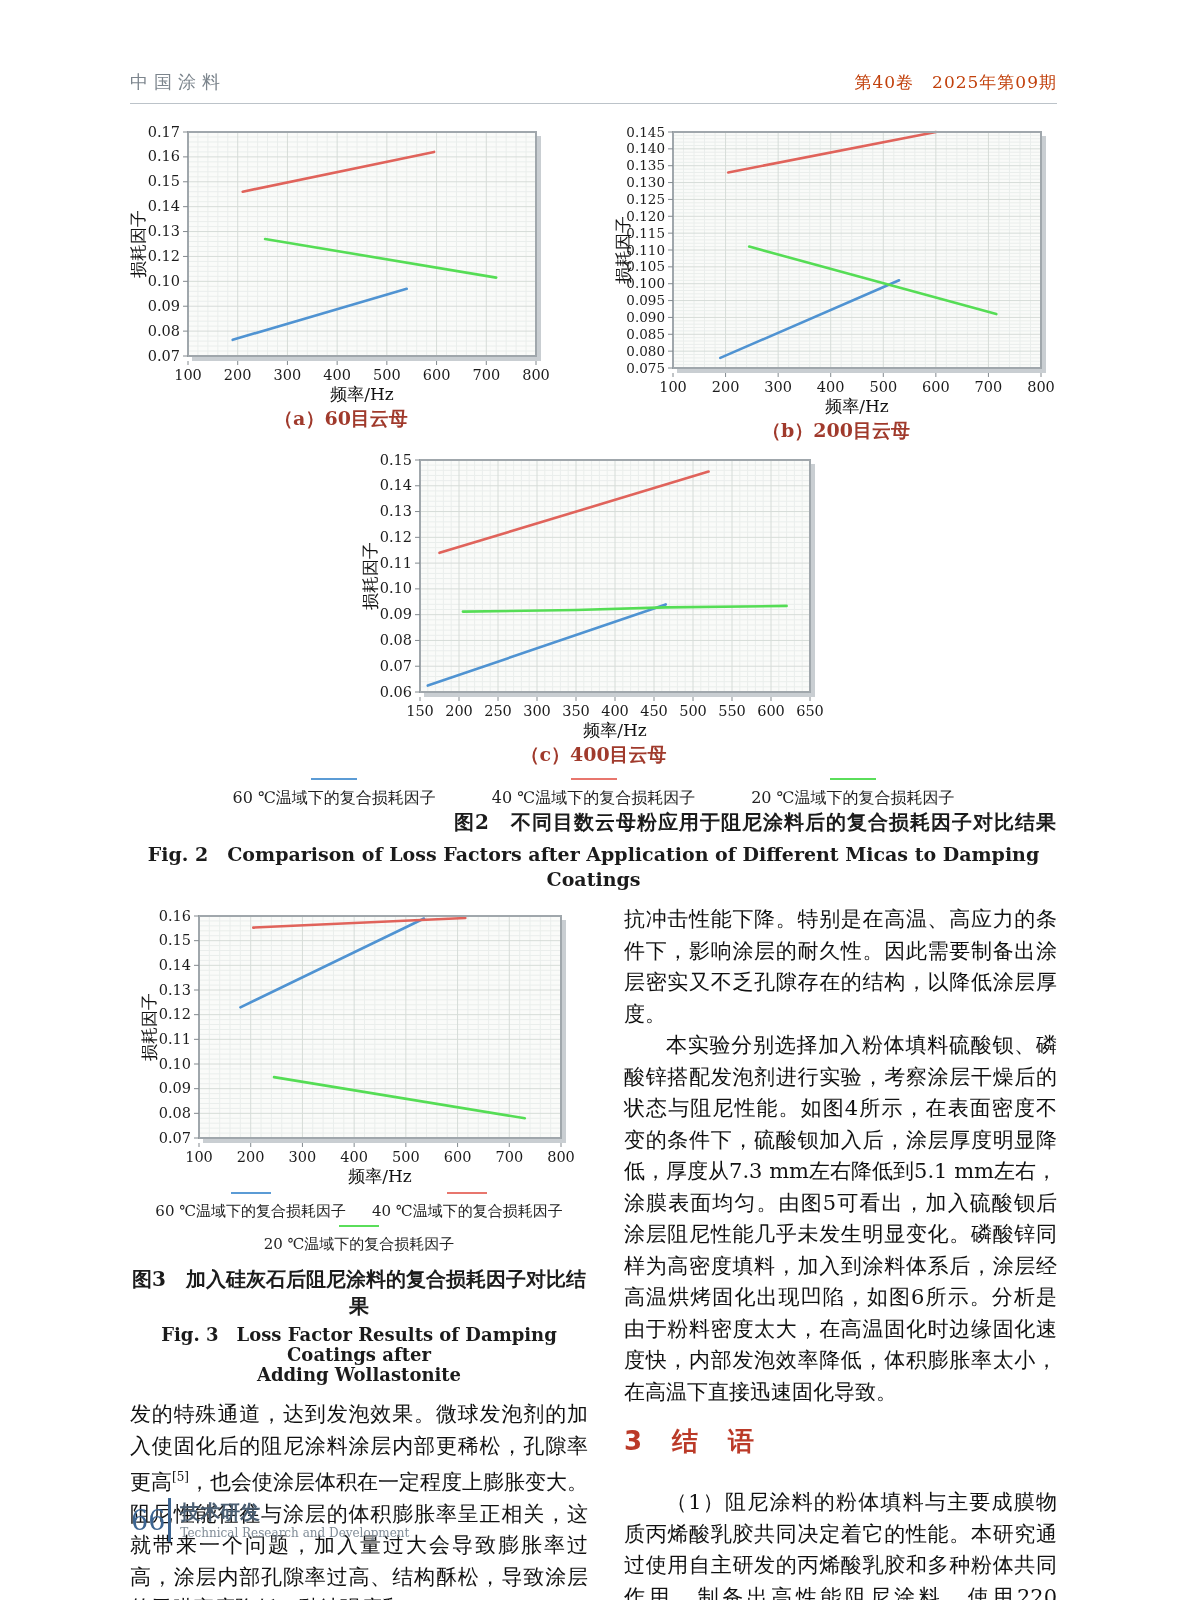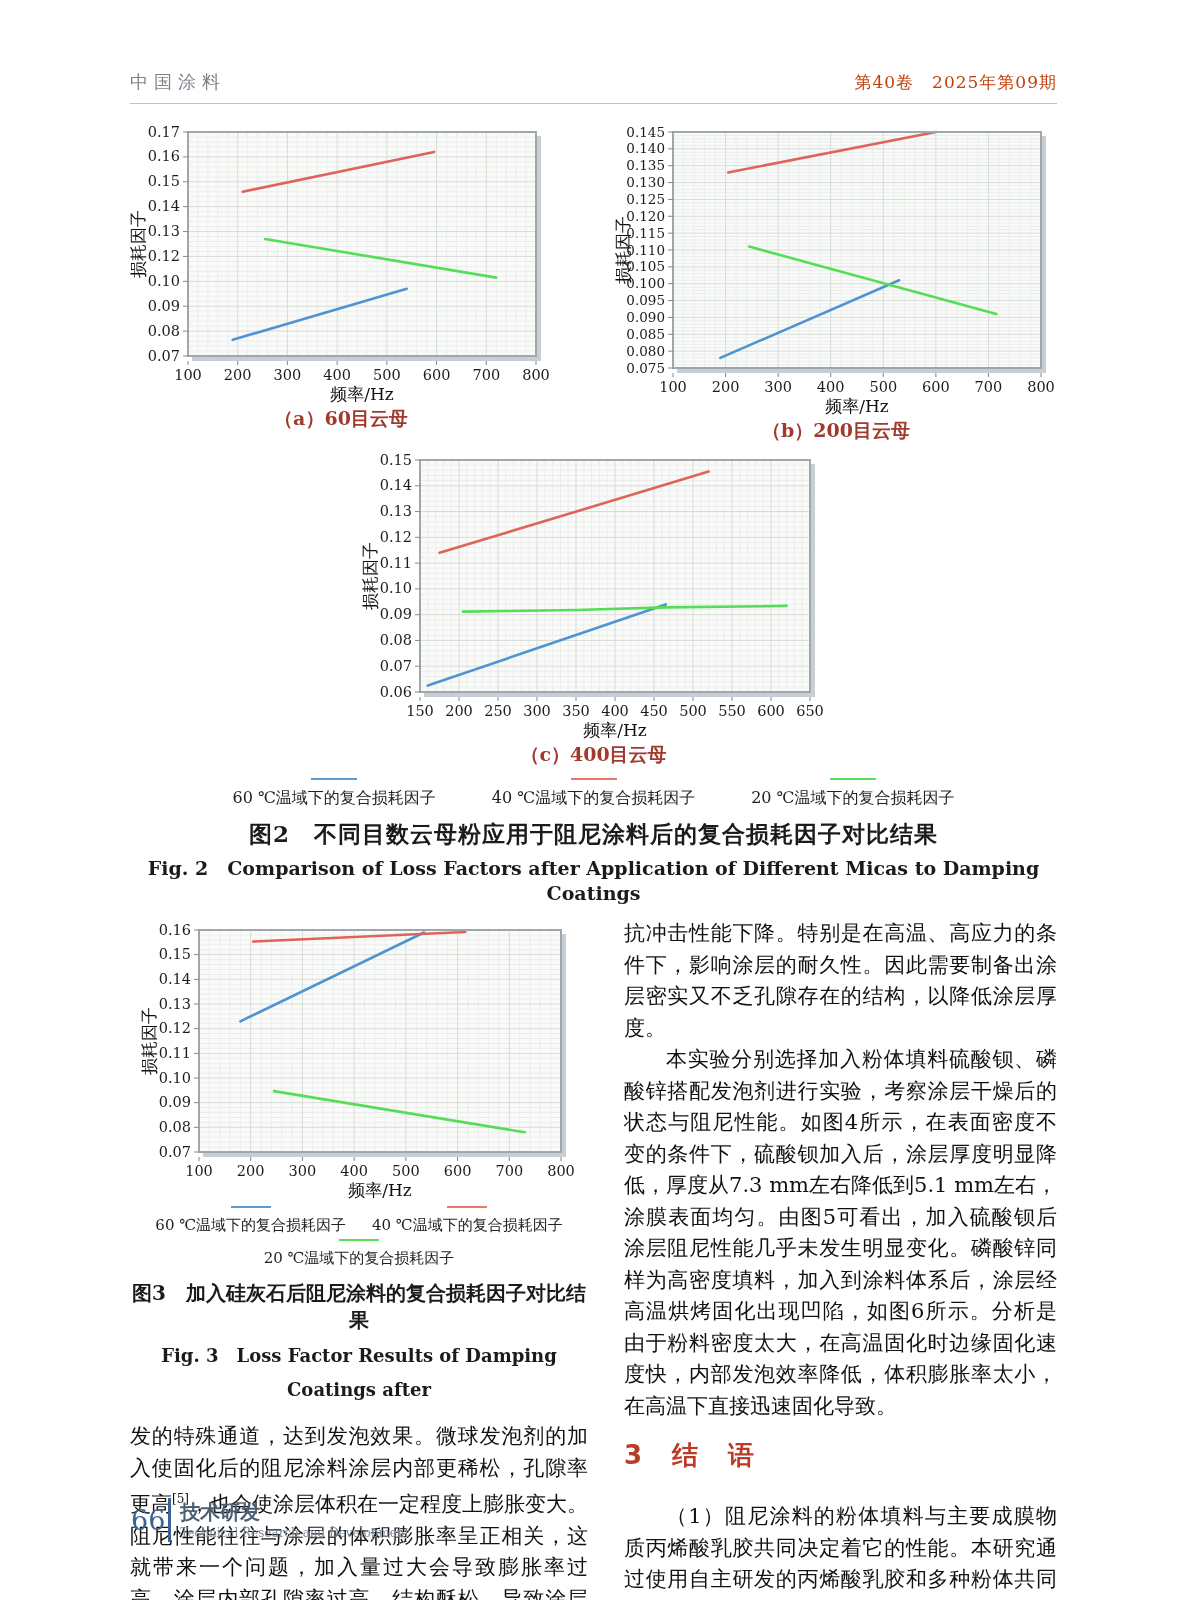--- a/index.html
+++ b/index.html
@@ -27,34 +27,34 @@
     font-size:19px;font-weight:bold;color:#a03a2c;margin-top:2px;
     font-family:"DejaVu Serif","Liberation Serif",serif;
   }
   .fig-row-c{display:flex;justify-content:center;margin-top:4px;}
 
   .legend-row{display:flex;justify-content:center;gap:56px;margin-top:10px;align-items:center;}
   .legend-item{display:flex;align-items:center;gap:8px;flex-direction:column;}
   .legend-line{width:46px;height:2px;display:inline-block;}
   .legend-label{font-size:16px;color:#222;}
 
-  .caption-zh{font-size:23px;font-weight:bold;text-align:center;margin-top:10px;letter-spacing:1px;}
+  .caption-zh{font-size:20px;font-weight:bold;text-align:right;margin-top:0;letter-spacing:1px;}
   .caption-en{font-size:19px;font-weight:bold;text-align:center;margin-top:6px;}
 
   
   .columns{display:flex;gap:36px;margin-top:14px;}
   .col-left{width:458px;flex:none;}
   .col-right{width:433px;flex:1;}
 
   .fig3-legend{margin-top:6px;}
   .fig3-legend .row{display:flex;justify-content:center;gap:26px;align-items:center;margin-top:4px;}
   .fig3-legend .legend-label{font-size:15px;}
   .fig3-legend .legend-line{width:40px;}
   .fig3-caption-zh{font-size:20px;font-weight:bold;text-align:center;margin-top:12px;}
-  .fig3-caption-en{font-size:18px;font-weight:bold;text-align:center;margin-top:5px;line-height:34px;}
+  .fig3-caption-en{font-size:18px;font-weight:bold;text-align:center;margin-top:5px;line-height:20px;}
 
   .body-text{font-size:21px;line-height:31.5px;text-align:justify;color:#111;}
   .body-text p{margin:0;}
   .body-text p.indent{text-indent:2em;}
   .col-left .body-text{margin-top:14px;}
   sup{font-size:12px;}
 
   .section-heading{
     font-family:"DejaVu Sans","Liberation Sans",sans-serif;
     font-size:26px;font-weight:bold;color:#bb3a28;margin:16px 0 28px 0;letter-spacing:2px;
@@ -707,20 +707,21 @@
         <div class="row">
           <div class="legend-item">
             <span class="legend-line" style="background: rgb(90, 222, 90);"></span>
             <span class="legend-label">20 ℃温域下的复合损耗因子</span>
           </div>
         </div>
       </div>
       <div class="fig3-caption-zh">图3　加入硅灰石后阻尼涂料的复合损耗因子对比结果</div>
       <div class="fig3-caption-en">
         <div>Fig. 3　Loss Factor Results of Damping Coatings after</div>
+        <div>Adding Wollastonite</div>
       </div>
       <div class="body-text">
         <p><span>发的特殊通道，达到发泡效果。微球发泡剂的加入使固化后的阻尼涂料涂层内部更稀松，孔隙率更高</span><sup>[5]</sup><span>，也会使涂层体积在一定程度上膨胀变大。阻尼性能往往与涂层的体积膨胀率呈正相关，这就带来一个问题，加入量过大会导致膨胀率过高，涂层内部孔隙率过高、结构酥松，导致涂层的干膜密度降低，黏结强度和</span></p>
       </div>
     </div>
 
     <div class="col-right">
       <div class="body-text">
         <p>抗冲击性能下降。特别是在高温、高应力的条件下，影响涂层的耐久性。因此需要制备出涂层密实又不乏孔隙存在的结构，以降低涂层厚度。</p>
         <p class="indent">本实验分别选择加入粉体填料硫酸钡、磷酸锌搭配发泡剂进行实验，考察涂层干燥后的状态与阻尼性能。如图4所示，在表面密度不变的条件下，硫酸钡加入后，涂层厚度明显降低，厚度从7.3 mm左右降低到5.1 mm左右，涂膜表面均匀。由图5可看出，加入硫酸钡后涂层阻尼性能几乎未发生明显变化。磷酸锌同样为高密度填料，加入到涂料体系后，涂层经高温烘烤固化出现凹陷，如图6所示。分析是由于粉料密度太大，在高温固化时边缘固化速度快，内部发泡效率降低，体积膨胀率太小，在高温下直接迅速固化导致。</p>

